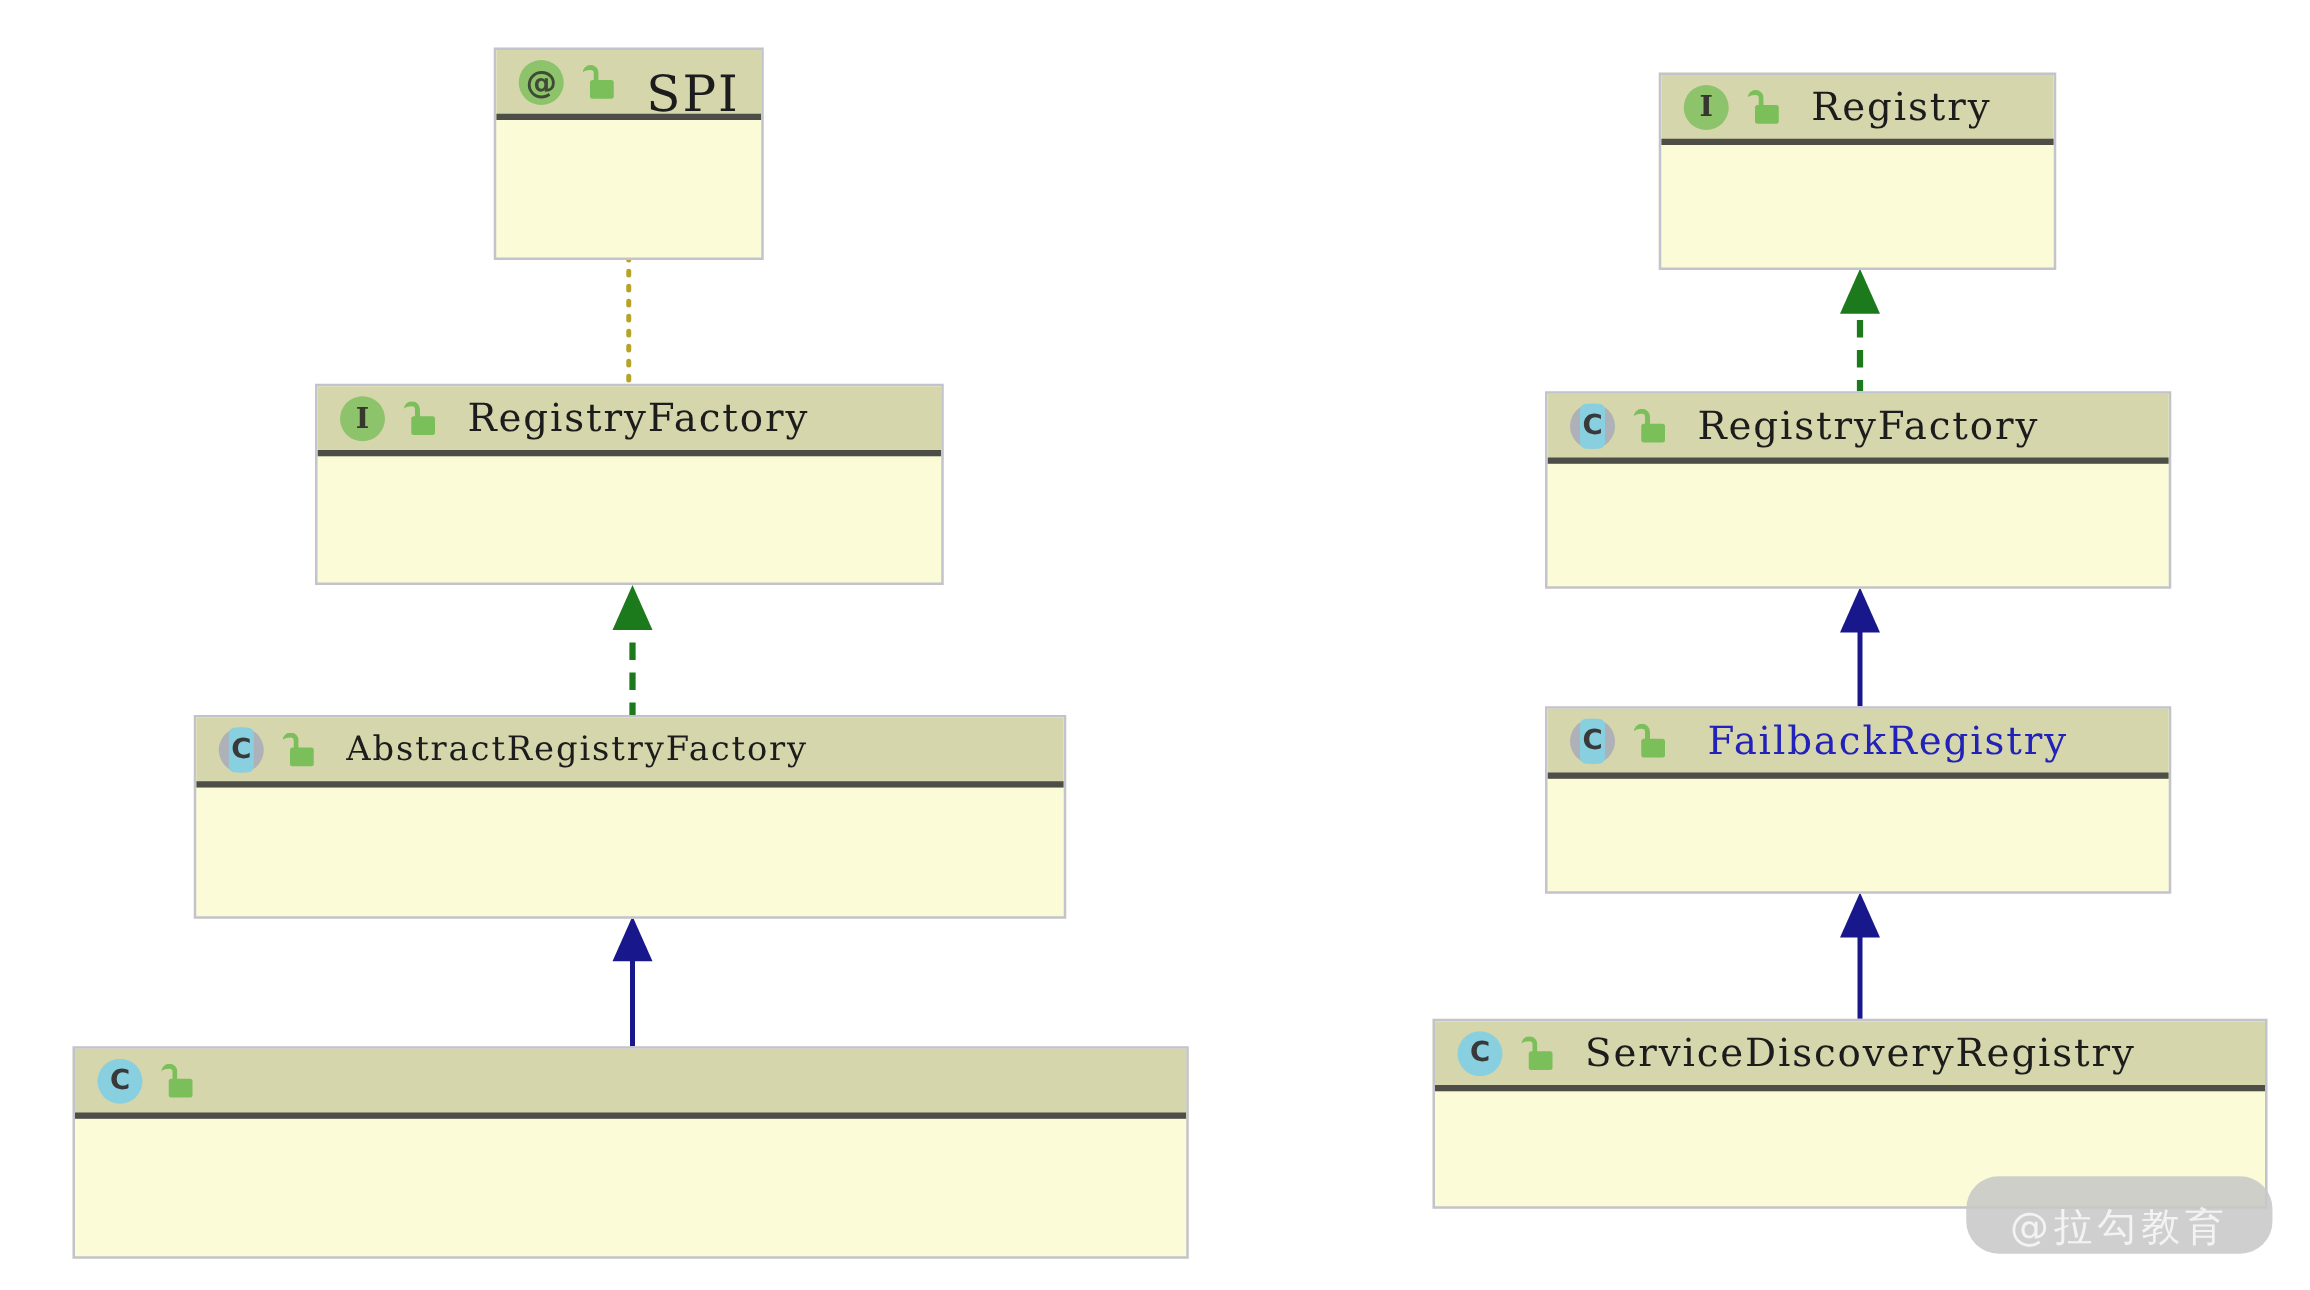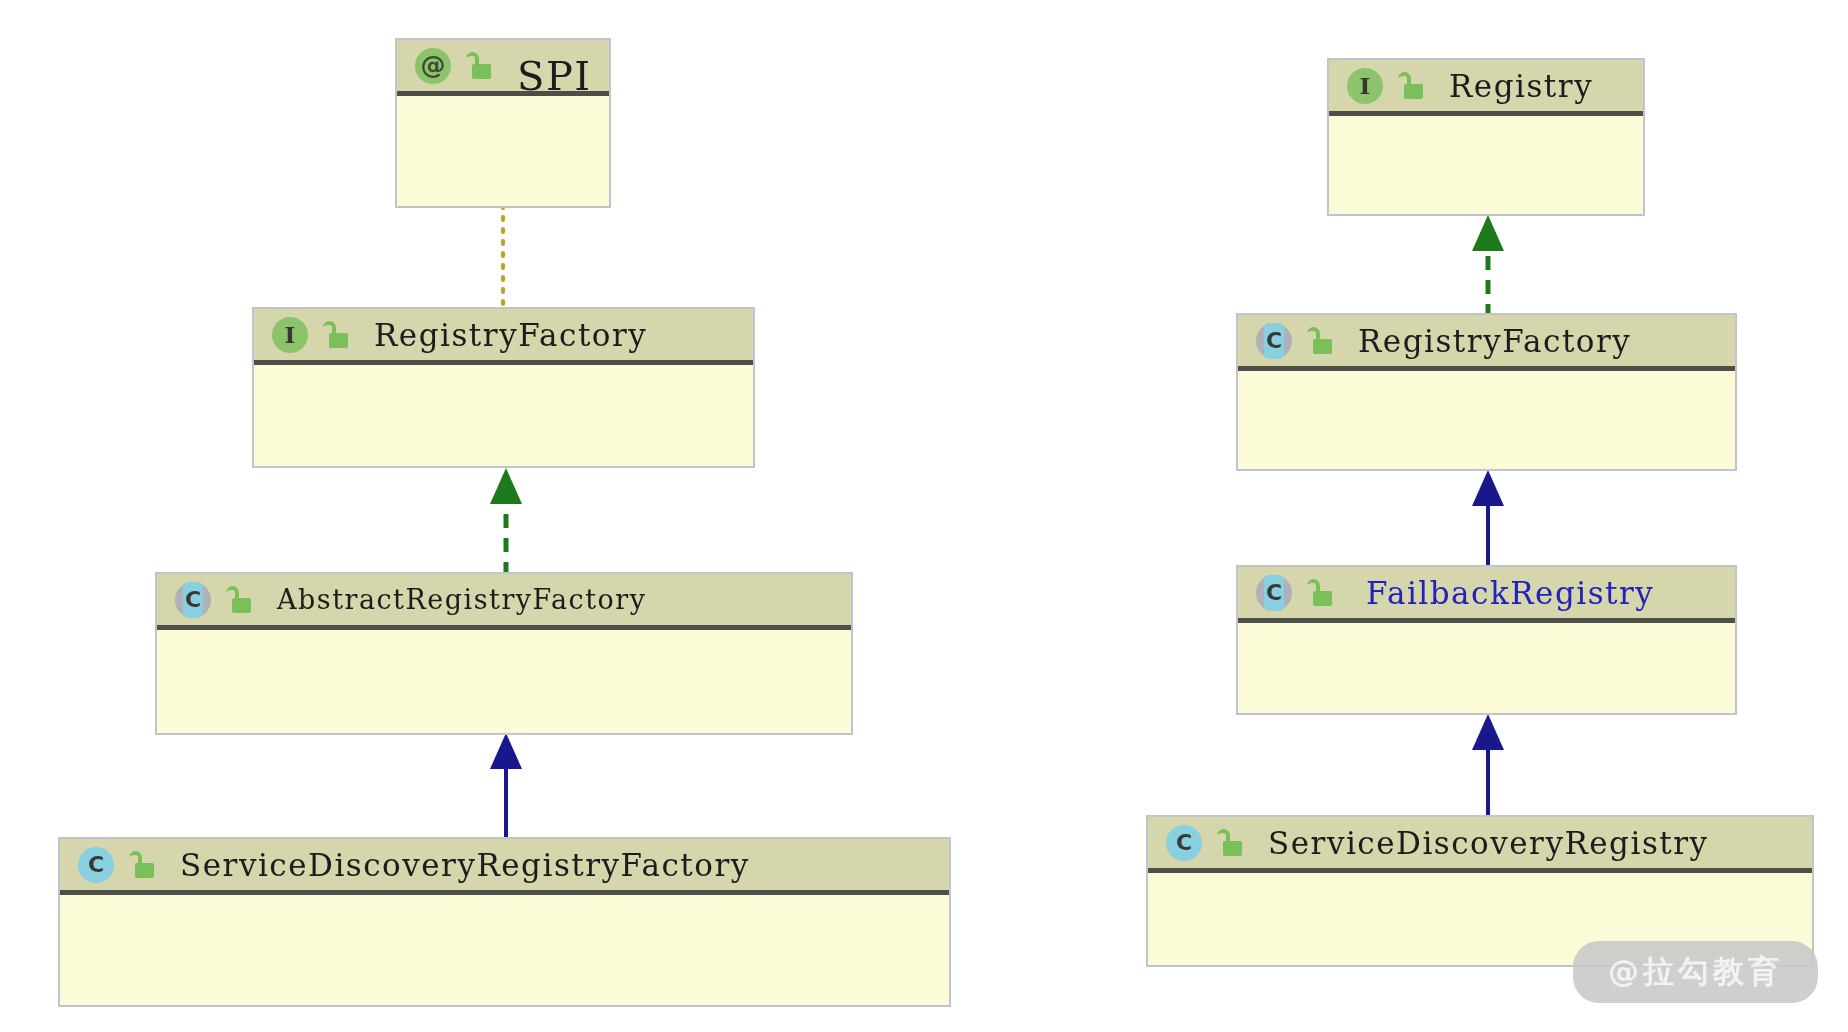--- a/index.html
+++ b/index.html
@@ -145,27 +145,26 @@
   
   .conn { position: absolute; }
   .conn svg { display: block; overflow: visible; }
 
   
   #watermark {
     position: absolute;
     background: #c9c9c9;
     border-radius: 26px;
     display: flex;
-    align-items: center;
+    align-items: flex-end;
     justify-content: center;
     color: #f2f2f2;
     font-family: "DejaVu Sans", "Liberation Sans", sans-serif;
     letter-spacing: 4px;
     opacity: 0.88;
-    font-weight: bold;
   }
 </style>
 </head>
 <body style="background: rgb(255, 255, 255);">
 
 <div id="canvas">
 
   <div class="conn" style="left:493px; top:205px;">
     <svg width="20" height="108" viewBox="0 0 20 108">
       <line x1="10" y1="0" x2="10" y2="104" stroke="#b5a428" stroke-width="4" stroke-dasharray="3 9" stroke-linecap="round"></line>
@@ -256,21 +255,20 @@
   <div class="uml-box" id="node-service-discovery-registry-factory" style="left: 58px; top: 837px; width: 893px; height: 170px;">
     <div class="uml-header">
       <span class="ico ico-class">
         <span class="disc"></span>
           <span class="glyph">C</span>
       </span>
       <span class="ico ico-lock">
         <span class="shackle"></span>
           <span class="body"></span>
       </span>
-      <span class="uml-title" style="font-size: 31px;">ServiceDiscoveryRegistryFactory</span>
     </div>
     <div class="uml-body"></div>
   </div>
 
   <div class="uml-box" id="node-registry" style="left: 1327px; top: 58px; width: 318px; height: 158px;">
     <div class="uml-header">
       <span class="ico ico-interface">
         <span class="disc"></span>
           <span class="glyph">I</span>
       </span>

